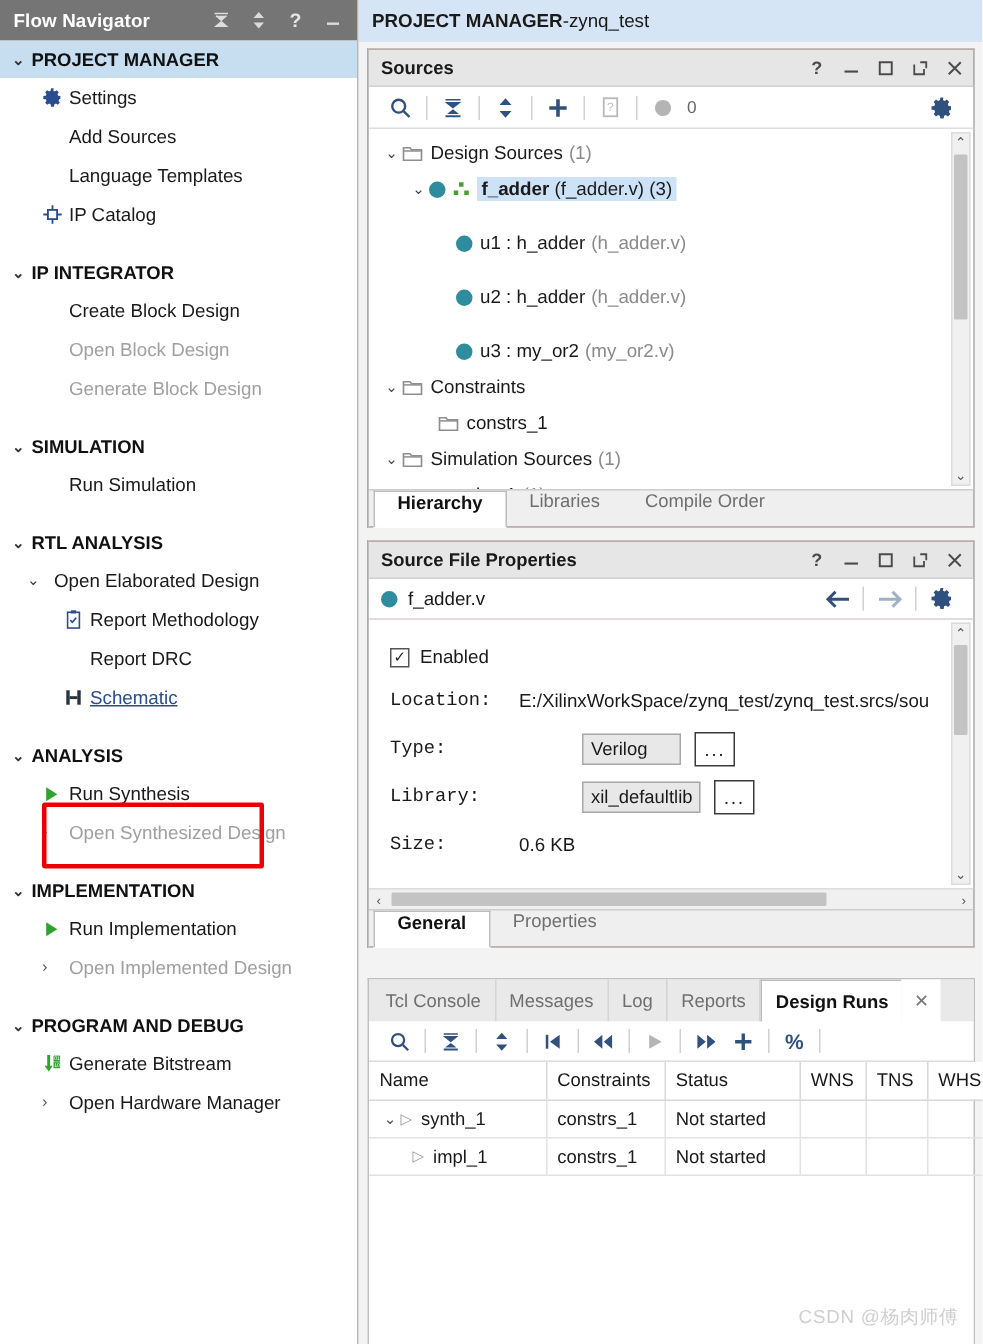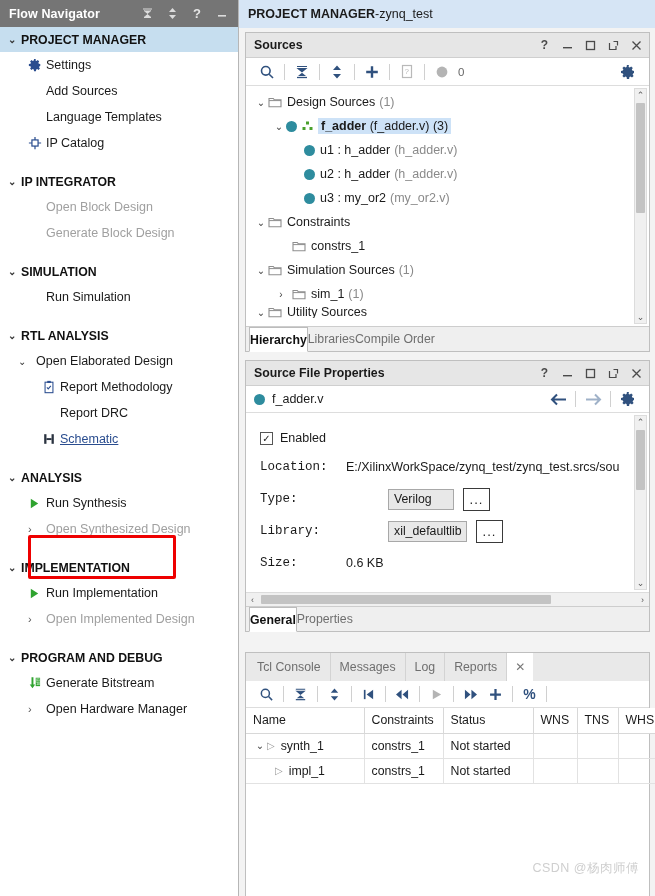--- a/index.html
+++ b/index.html
@@ -65,31 +65,31 @@
   .tree { flex: 1; overflow: hidden; position: relative; background: #fff; padding: 4px 0 0 0; }
   .trow { display: flex; align-items: center; height: 24px; padding-left: 8px; font-size: 12.5px;
           white-space: nowrap; }
   .trow .tw { width: 14px; flex: 0 0 14px; font-size: 10px; color: #444; display: inline-flex;
               align-items: center; justify-content: center; }
   .tdot { width: 11px; height: 11px; border-radius: 50%; background: #2e8c9e; flex: 0 0 11px;
           margin-right: 5px; }
   .tfolder { margin-right: 5px; display: inline-flex; }
   .muted { color: #8a8a8a; }
   .sel { background: #cde2f7; padding: 1px 3px; }
-  .ind1 { padding-left: 8px; } .ind2 { padding-left: 26px; } .ind3 { padding-left: 46px; }
+  .ind1 { padding-left: 8px; } .ind2 { padding-left: 26px; } .ind3 { padding-left: 46px; margin-top: 12px; }
 
   .vscroll { position: absolute; right: 2px; top: 2px; bottom: 2px; width: 13px; background: #f0f0f0;
              border: 1px solid #dcdcdc; }
   .vthumb { position: absolute; left: 1px; right: 1px; background: #c3c3c3; border-radius: 1px; }
   .varrow { position: absolute; left: 0; right: 0; height: 12px; display: flex; align-items: center;
             justify-content: center; font-size: 9px; color: #555; }
 
   .tabbar { height: 25px; background: #efefef; border-top: 1px solid #cdcdcd; display: flex;
             align-items: stretch; padding-left: 3px; }
-  .tab { display: flex; align-items: center; padding: 0 0; font-size: 12.3px; color: #6f6f6f; }
+  .tab { display: flex; padding: 0 15px; font-size: 12.3px; color: #6f6f6f; }
   .tab.active { background: #ffffff; color: #111; font-weight: bold; border: 1px solid #bcbcbc;
                 border-bottom: 1px solid #ffffff; margin-bottom: -1px; }
 
   
   .pfile { height: 27px; display: flex; align-items: center; padding: 0 8px; background: #fff;
            border-bottom: 1px solid #dddddd; }
   .pfile .tdot { margin-right: 7px; }
   .pfile-name { flex: 1; font-size: 12.5px; }
   .pbody { flex: 1; background: #fff; position: relative; padding: 12px 0 0 14px; overflow: hidden; }
   .prow { display: flex; align-items: center; height: 32px; font-size: 12.5px; }
@@ -127,21 +127,21 @@
                         padding-left: 7px; border-right: 1px solid #d8d8d8;
                         border-bottom: 1px solid #d8d8d8; }
   table.runs-table td { height: 25px; padding-left: 7px; border-right: 1px solid #e2e2e2;
                         border-bottom: 1px solid #e2e2e2; white-space: nowrap; overflow: hidden; }
   .runcell { display: flex; align-items: center; }
   .runcell .tw { width: 14px; flex: 0 0 14px; font-size: 10px; color: #444; display: inline-flex;
                  align-items: center; justify-content: center; }
   .tri { color: #9a9a9a; font-size: 10px; margin-right: 6px; }
   .runs-blank { flex: 1; background: #fff; }
 
-  .watermark { position: absolute; right: 16px; bottom: 19px; color: #cfcfcf; font-size: 12.5px;
+  .watermark { position: absolute; right: 16px; bottom: 9px; color: #cfcfcf; font-size: 12.5px;
                letter-spacing: .5px; }
   .app { position: relative; }
 </style>
 </head>
 <body>
 
 <div class="app">
 
   <div class="flownav">
     <div class="fn-header">
@@ -197,20 +197,24 @@
             </svg>
         </span>
         <span>IP Catalog</span>
       </div>
 
       <div class="spacer"></div>
 
       <div class="fn-section">
         <span class="chev">⌄</span>
         <span>IP INTEGRATOR</span>
+      </div>
+      <div class="fn-item">
+        <span class="fn-ico"></span>
+        <span>Create Block Design</span>
       </div>
       <div class="fn-item disabled">
         <span class="fn-ico"></span>
         <span>Open Block Design</span>
       </div>
       <div class="fn-item disabled">
         <span class="fn-ico"></span>
         <span>Generate Block Design</span>
       </div>
 
@@ -640,20 +644,23 @@
             <span>Tcl Console</span>
           </div>
         <div class="rtab">
             <span>Messages</span>
           </div>
         <div class="rtab">
             <span>Log</span>
           </div>
         <div class="rtab">
             <span>Reports</span>
+          </div>
+        <div class="rtab active">
+            <span>Design Runs</span>
           </div>
         <div class="rtab-close">✕</div>
       </div>
 
       <div class="rtoolbar">
         <span class="rtb">
           <svg width="15" height="15" viewBox="0 0 16 16">
               <circle cx="6.8" cy="6.8" r="4.3" fill="none" stroke="#30517e" stroke-width="1.6"></circle>
               <path d="M10.2 10.2L14 14" stroke="#30517e" stroke-width="1.6"></path>
             </svg>

